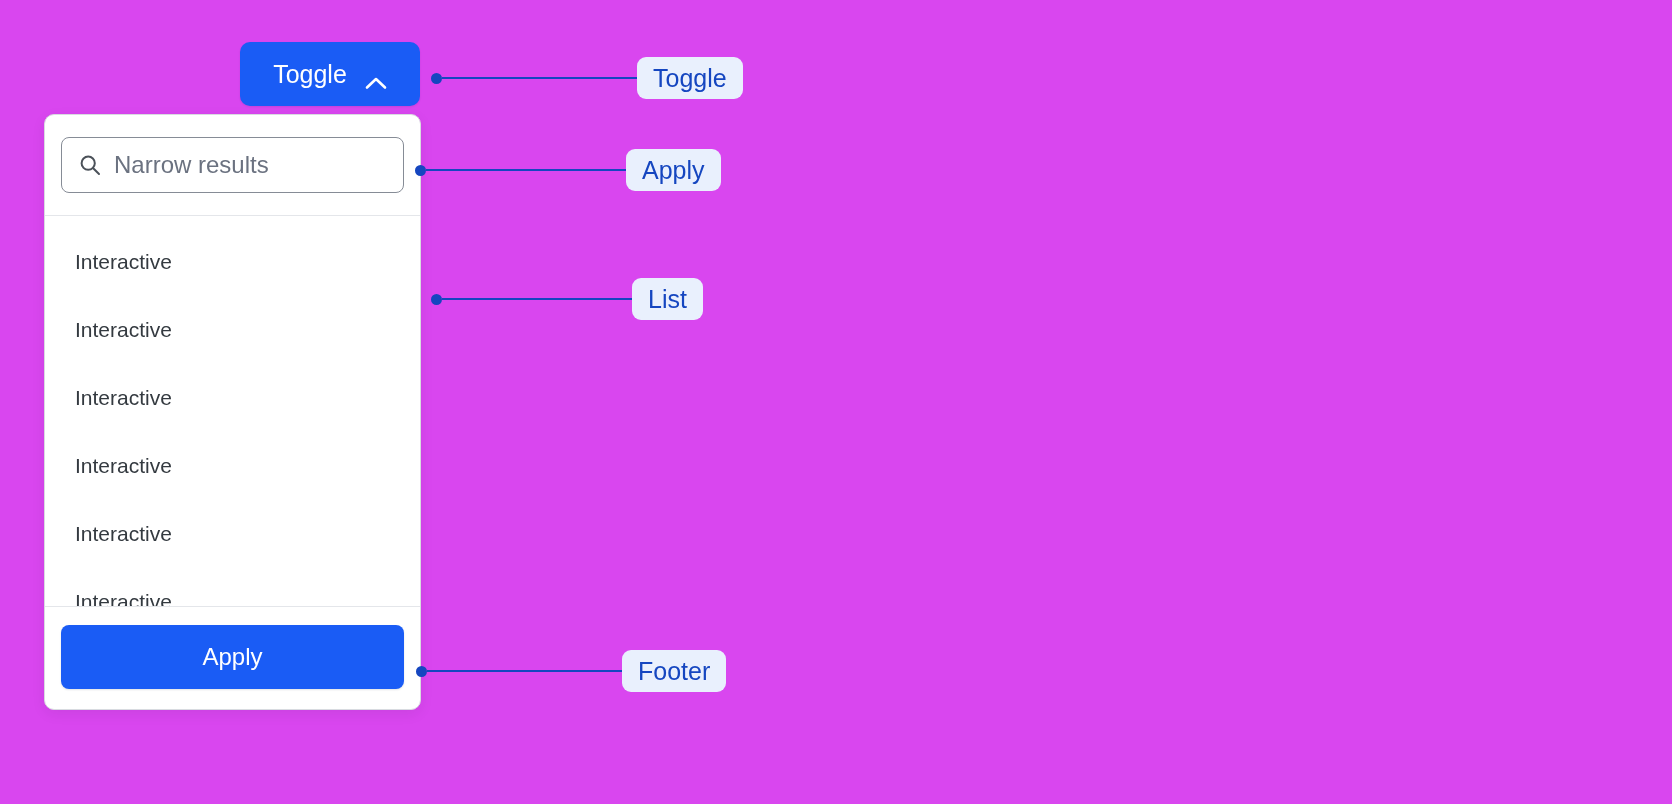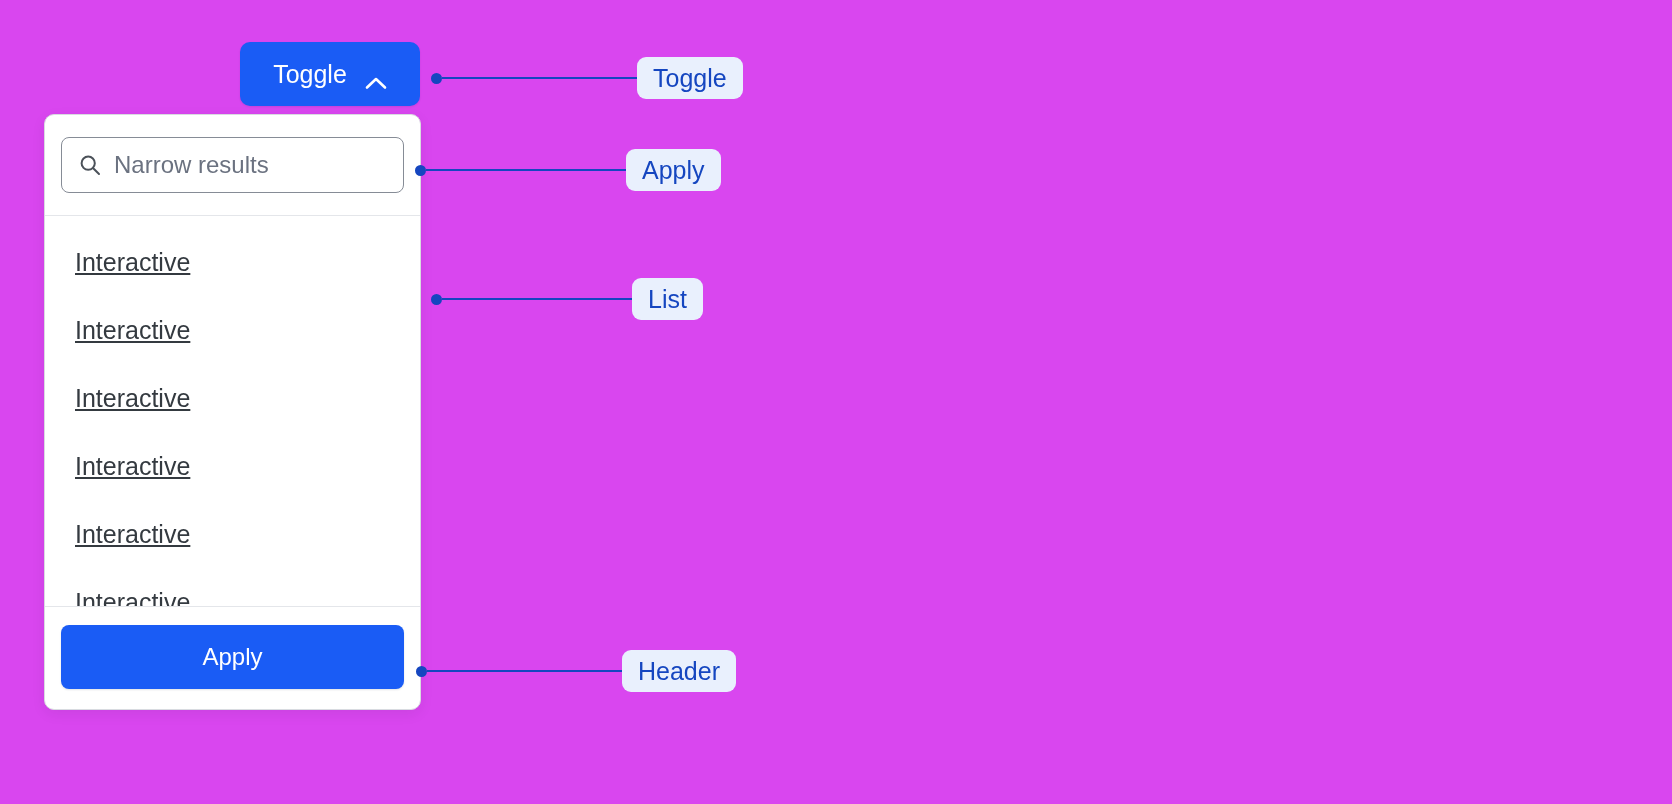--- a/index.html
+++ b/index.html
@@ -108,26 +108,25 @@
     list-style: none;
     margin: 0;
     padding: 12px 0 6px 0;
     overflow: hidden;
   }
   .list-item {
     height: 68px;
     display: flex;
     align-items: center;
     padding: 0 30px;
-    font-size: 25px;
+    font-size: 21px;
     color: #343a40;
     font-family: "Liberation Sans", sans-serif;
     cursor: pointer;
     box-sizing: border-box;
-    text-decoration: underline;
   }
 
   
   .panel-footer {
     flex: 0 0 auto;
     border-top: 1px solid #e4e6ea;
     padding: 18px 16px 20px 16px;
     box-sizing: border-box;
   }
   .apply-button {
@@ -244,16 +243,16 @@
 
   <div class="annotation" style="left:431px; top:299px;">
     <span class="anno-dot"></span>
     <span class="anno-line" style="width:190px;"></span>
     <span class="anno-pill">List</span>
   </div>
 
   <div class="annotation" style="left:416px; top:671px;">
     <span class="anno-dot"></span>
     <span class="anno-line" style="width:195px;"></span>
-    <span class="anno-pill">Header</span>
+    <span class="anno-pill">Footer</span>
   </div>
 
 </div>
 
 </body></html>

